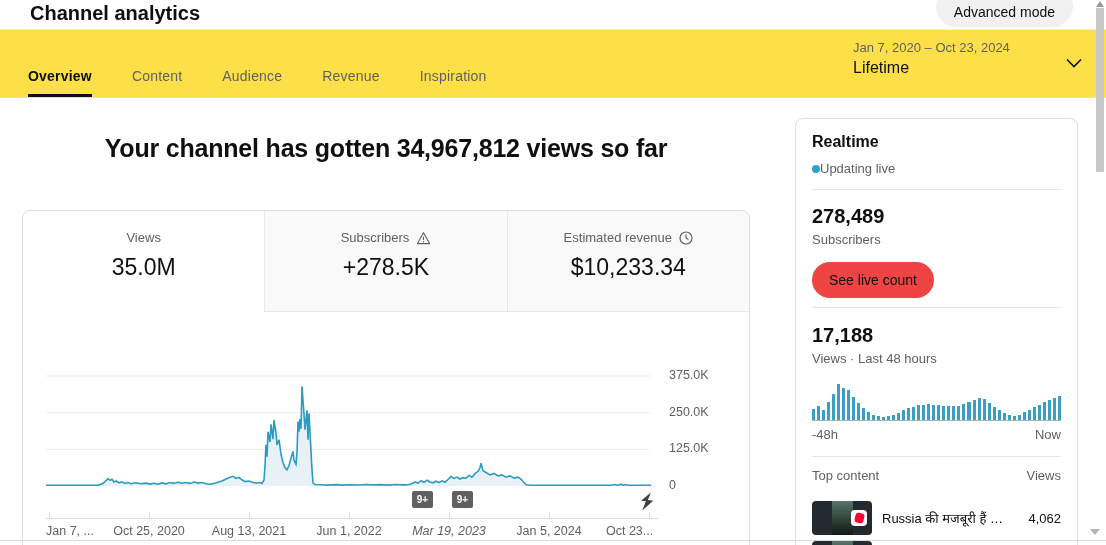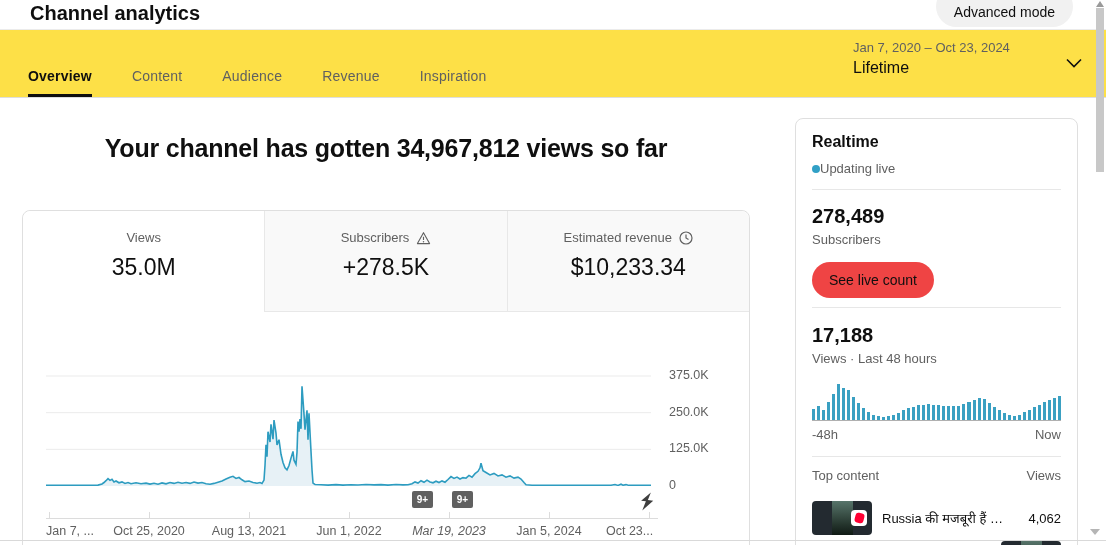--- a/index.html
+++ b/index.html
@@ -59,21 +59,21 @@
   .rt-views{position:absolute;left:16px;top:205px;font-size:20px;font-weight:700;}
   .rt-views-label{position:absolute;left:16px;top:232px;font-size:13px;color:#606060;}
   .rt-bars{position:absolute;left:16px;right:16px;top:263px;height:38px;display:flex;
         align-items:flex-end;gap:2px;border-bottom:1px solid #b0b0b0;}
   .rt-bar{flex:1;background:#3aa0c2;}
   .rt-axis{position:absolute;left:16px;right:16px;top:308px;display:flex;
         justify-content:space-between;font-size:13px;color:#606060;}
   .rt-top-header{position:absolute;left:16px;right:16px;top:349px;display:flex;
         justify-content:space-between;font-size:13px;color:#606060;}
   .rt-rows{position:absolute;left:16px;right:16px;top:382px;}
-  .content-row{display:flex;align-items:center;margin-bottom:6px;cursor:pointer;justify-content:flex-end;}
+  .content-row{display:flex;align-items:center;margin-bottom:6px;cursor:pointer;}
   .thumb{position:relative;width:60px;height:34px;border-radius:4px;background:#232a30;
         flex:none;overflow:hidden;}
   .thumb-inner{position:absolute;left:20px;top:0;width:21px;height:34px;
         background:linear-gradient(#57746a,#24342c 70%,#101a15);}
   .thumb-badge{position:absolute;right:5px;top:9px;width:16px;height:16px;background:#fff;
         border-radius:4px;display:flex;align-items:center;justify-content:center;}
   .thumb-badge span{display:block;width:9px;height:10px;background:#f03;border-radius:3px;
         transform:rotate(14deg);}
   .row-title{flex:1;padding:0 10px;font-size:13px;color:#0f0f0f;white-space:nowrap;
         overflow:hidden;text-overflow:ellipsis;}

